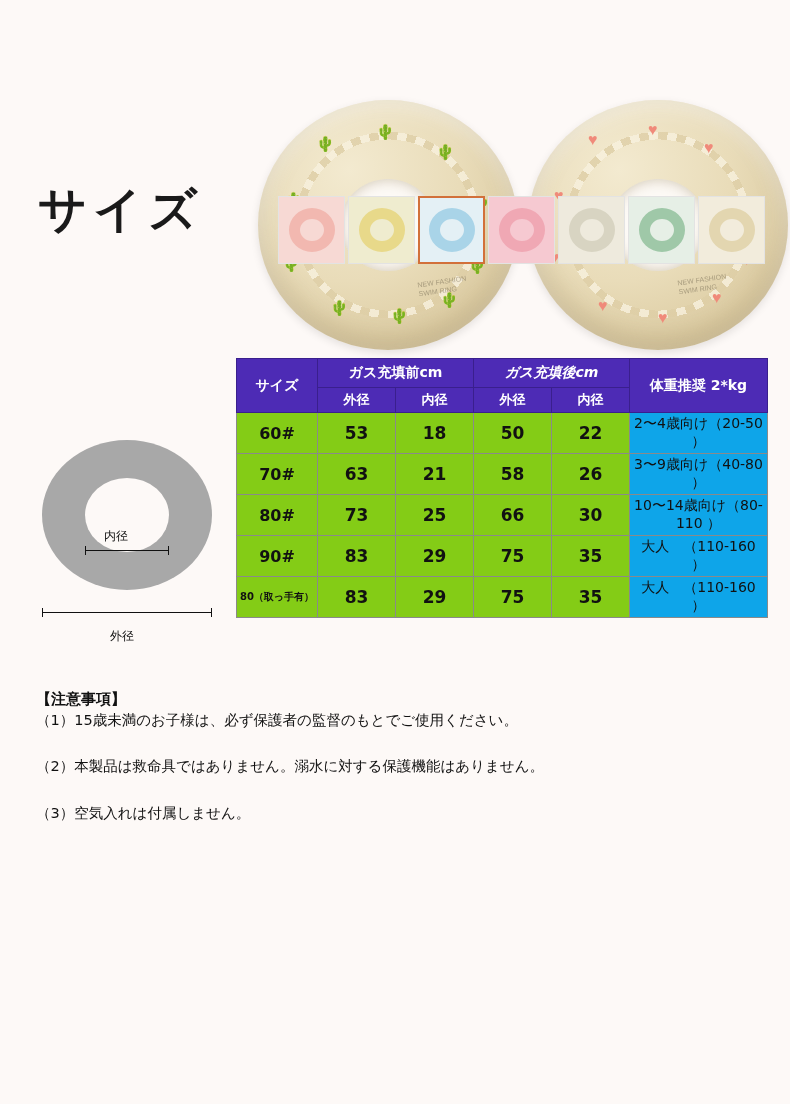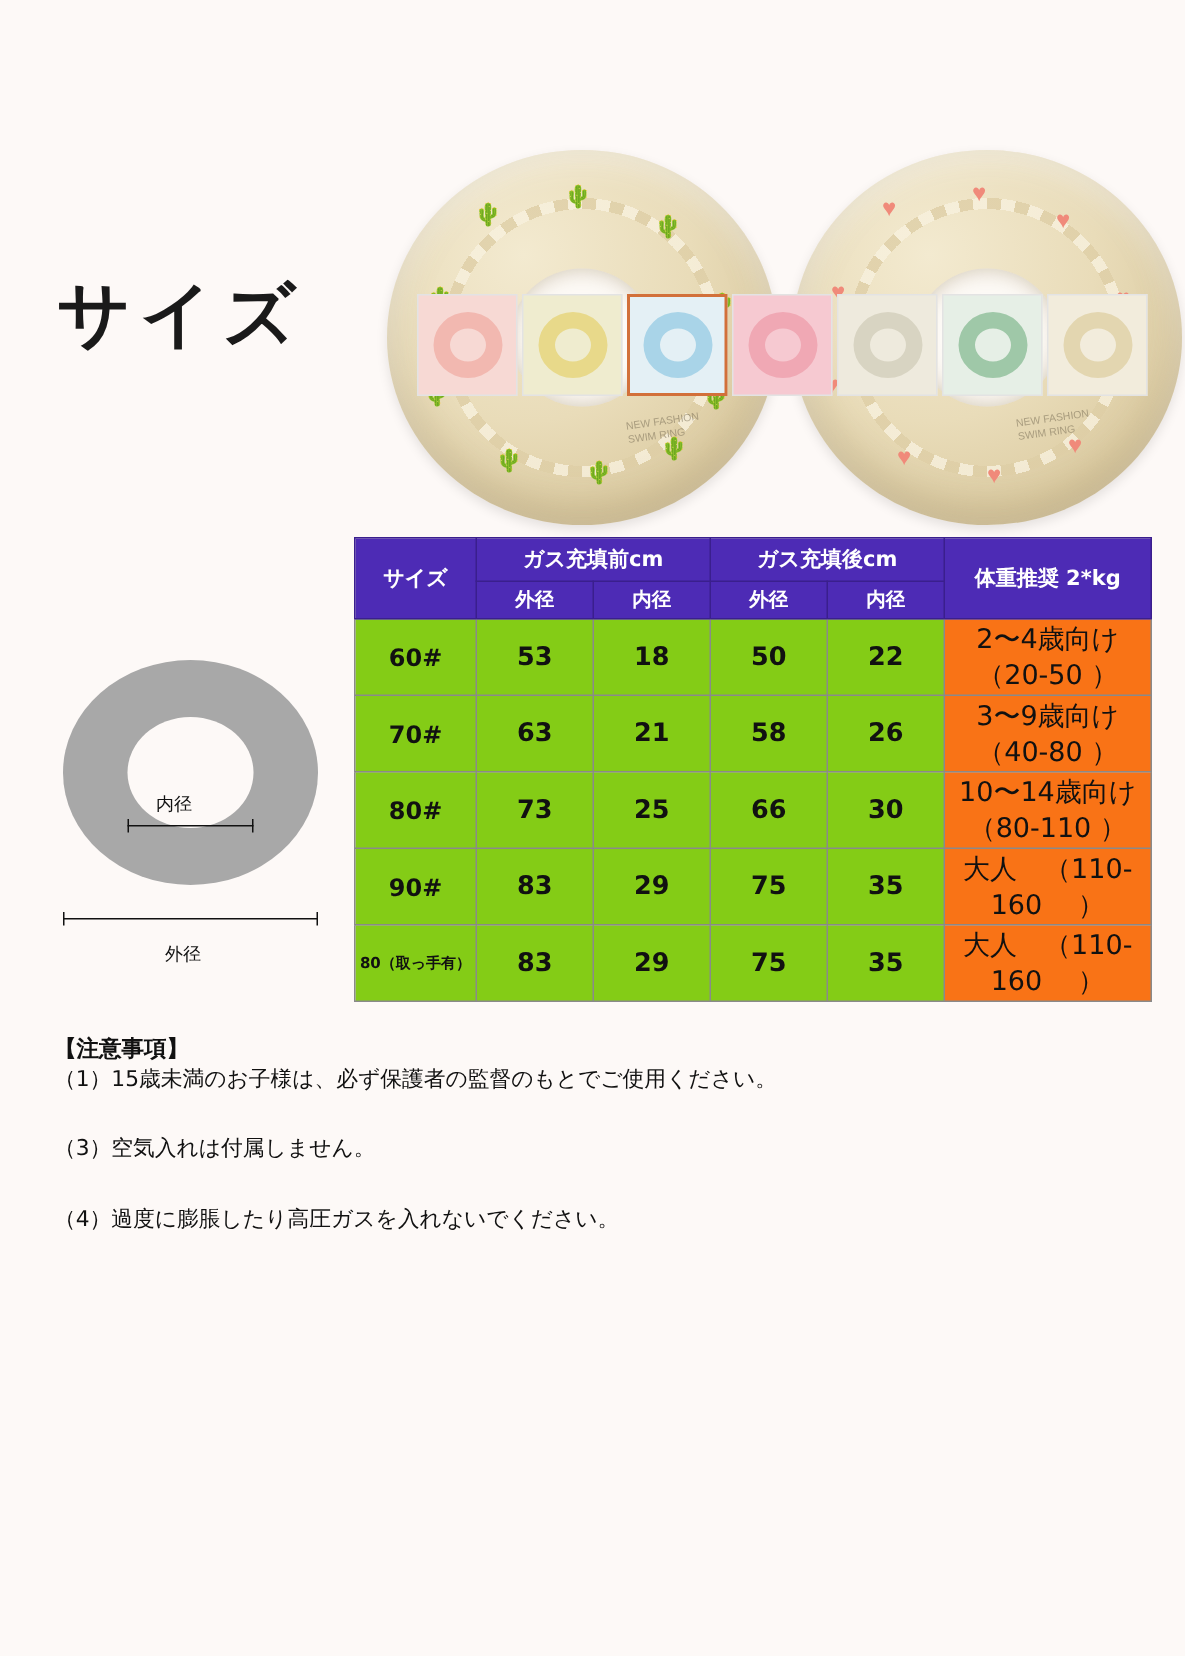--- a/index.html
+++ b/index.html
@@ -198,23 +198,23 @@
   }
   #spec-table tbody td {
     background: #84cc16;
     font-size: 17px;
     height: 38px;
     font-weight: bold;
   }
   #spec-table tbody td.size-cell { font-size: 16px; }
   #spec-table tbody td.size-cell.small { font-size: 10px; }
   #spec-table tbody td.weight-cell {
-    font-size: 18px;
+    font-size: 14px;
     font-weight: normal;
-    background: #f97316;
+    background: #0ea5e9;
   }
 
   
   #notes {
     position: absolute;
     left: 36px;
     top: 690px;
     width: 730px;
     font-family: "DejaVu Sans", sans-serif;
     color: #111;
@@ -309,21 +309,21 @@
   <div class="dim-line" id="outer-dim"></div>
   <div class="dim-label" id="inner-label">内径</div>
   <div class="dim-label" id="outer-label">外径</div>
 </div>
 
 <table id="spec-table">
   <thead>
     <tr>
       <th rowspan="2" style="width:76px;">サイズ</th>
       <th colspan="2" style="width:146px;">ガス充填前cm</th>
-      <th colspan="2" style="width:146px;">ガス充填後cm</th>
+      <th colspan="2" style="width:146px;font-style:italic;">ガス充填後cm</th>
       <th rowspan="2">体重推奨 2*kg</th>
     </tr>
     <tr>
       <th class="sub" style="width:73px;">外径</th>
       <th class="sub" style="width:73px;">内径</th>
       <th class="sub" style="width:73px;">外径</th>
       <th class="sub" style="width:73px;">内径</th>
     </tr>
   </thead>
   <tbody>
@@ -366,15 +366,15 @@
       <td>75</td>
       <td>35</td>
       <td class="weight-cell">大人　（110-160　 ）</td>
     </tr>
   </tbody>
 </table>
 
 <div id="notes">
   <div id="notes-title">【注意事項】</div>
   <div class="note-line">（1）15歳未満のお子様は、必ず保護者の監督のもとでご使用ください。</div>
+  <div class="note-line">（2）本製品は救命具ではありません。溺水に対する保護機能はありません。</div>
   <div class="note-line">（3）空気入れは付属しません。</div>
-  <div class="note-line">（4）過度に膨脹したり高圧ガスを入れないでください。</div>
 </div>
 
 </body></html>

